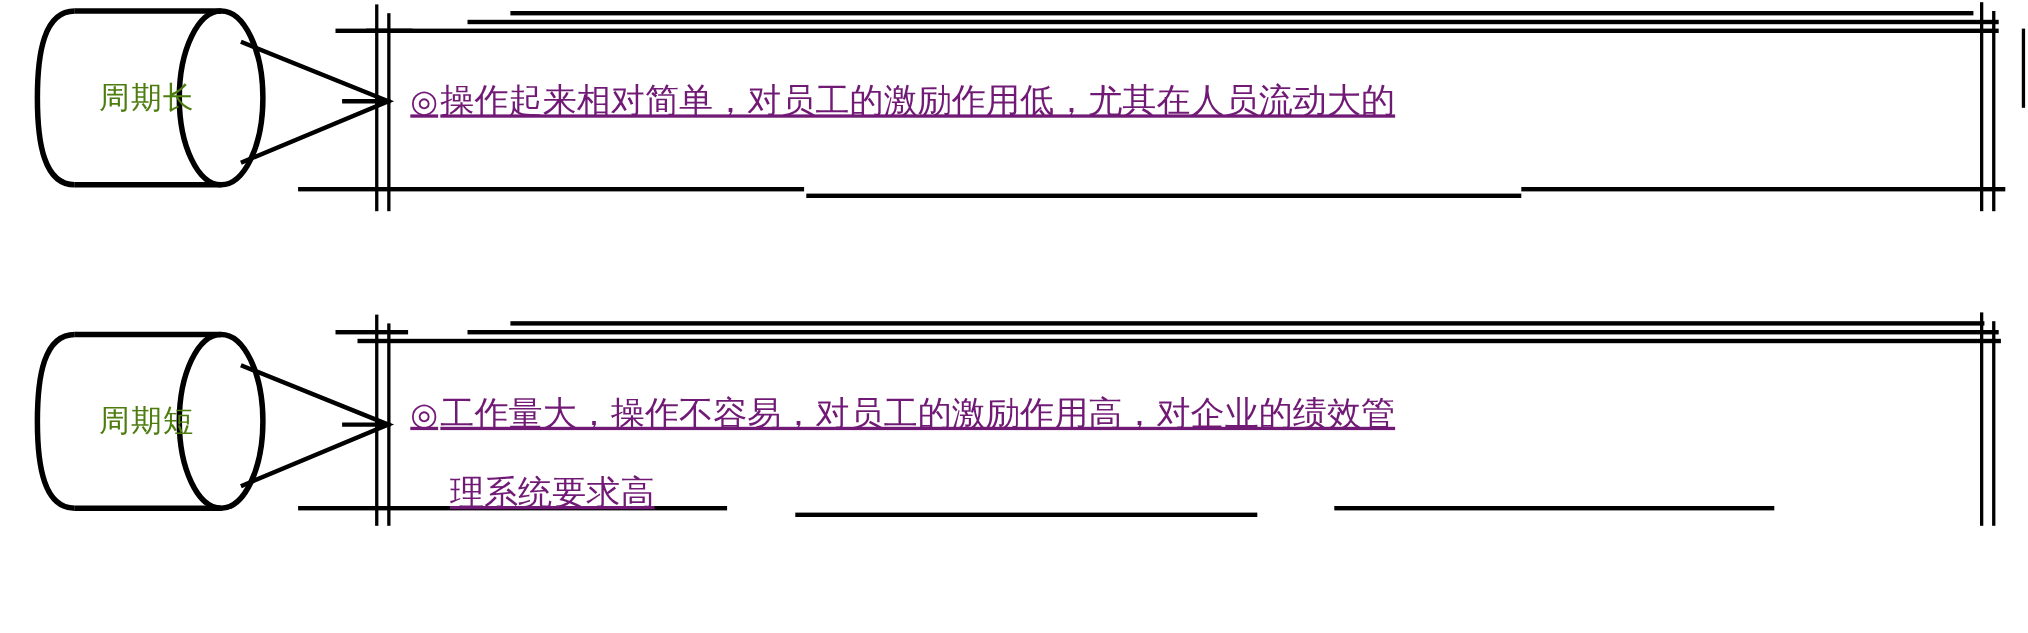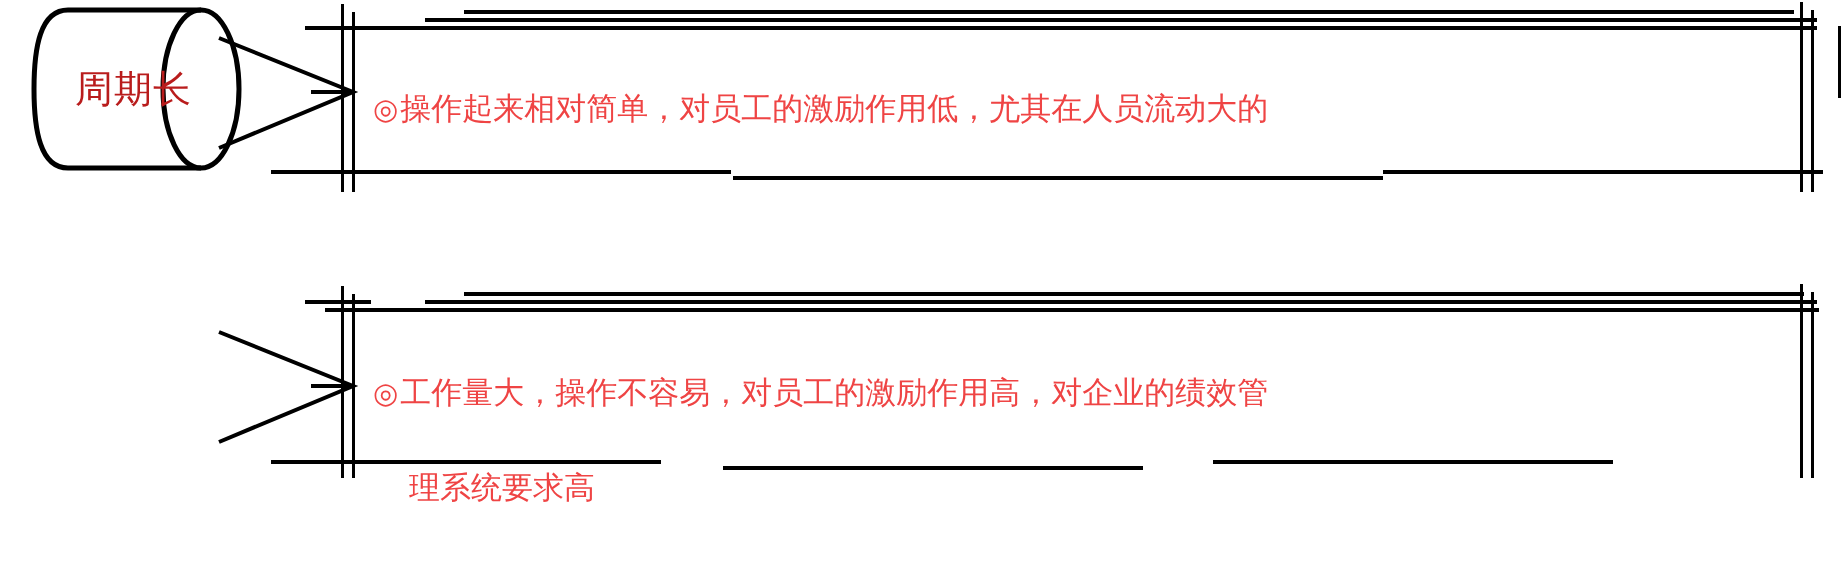--- a/index.html
+++ b/index.html
@@ -37,22 +37,22 @@
   .cyl-svg { display: block; }
   .cyl-label {
     position: absolute;
     left: 0;
     top: 0;
     width: 215px;
     height: 178px;
     display: flex;
     align-items: center;
     justify-content: center;
-    font-size: 38px;
-    color: #b91c1c;
+    font-size: 28px;
+    color: #4d7c0f;
     letter-spacing: 1px;
     font-family: "DejaVu Serif", "Liberation Serif", serif;
   }
 
   
   .connector {
     position: absolute;
     left: 215px;
     top: 18px;
     width: 160px;
@@ -80,25 +80,26 @@
   .vrule {
     position: absolute;
     background: #000;
     width: 3px;
   }
 
   
   .panel-text {
     position: absolute;
     font-size: 31px;
-    line-height: 47px;
-    color: #ef4444;
+    line-height: 36px;
+    color: #701a75;
     font-family: "DejaVu Serif", "Liberation Serif", serif;
     white-space: pre-line;
     letter-spacing: 0px;
+    text-decoration: underline;
   }
   .bullet {
     font-size: 29px;
     margin-right: 2px;
   }
   .tline { display: block; }
   .tline.indent { padding-left: 36px; }
 </style>
 </head>
 <body>
@@ -146,20 +147,29 @@
 
         <div class="panel-text" style="left:40px; top:38px; width:1400px;">
           <span class="tline"><span class="bullet">◎</span><span>操作起来相对简单，对员工的激励作用低，尤其在人员流动大的</span></span>
         </div>
       </div>
     </div>
   </div>
 
   <div class="row row-2">
 
+    <div class="cylinder" style="top:12px;">
+      <svg class="cyl-svg" width="240" height="178" viewBox="0 0 240 178">
+        <path d="M 42 10 L 175 10" stroke="#000" stroke-width="5" fill="none"></path>
+        <path d="M 42 168 L 175 168" stroke="#000" stroke-width="5" fill="none"></path>
+        <path d="M 42 10 C 14 10 8 48 8 89 C 8 130 14 168 42 168" stroke="#000" stroke-width="5" fill="none"></path>
+        <ellipse cx="175" cy="89" rx="38" ry="79" stroke="#000" stroke-width="5" fill="none"></ellipse>
+      </svg>
+      <div class="cyl-label">周期短</div>
+    </div>
 
     <div class="connector" style="top:30px;">
       <svg width="160" height="150" viewBox="0 0 160 150">
         <path d="M 4 20 L 138 74 L 4 130" stroke="#000" stroke-width="4" fill="none" stroke-linejoin="miter"></path>
         <path d="M 96 74 L 140 74" stroke="#000" stroke-width="4" fill="none"></path>
       </svg>
     </div>
 
     <div class="panel" style="top:2px;height:194px;">
       <div class="panel-inner">

